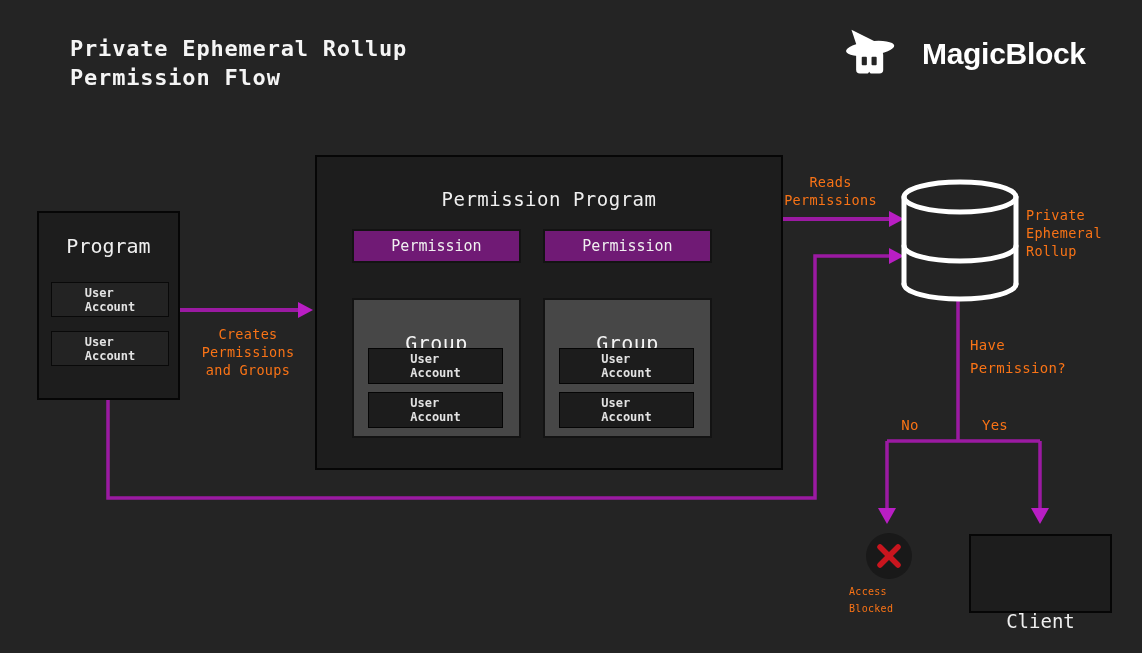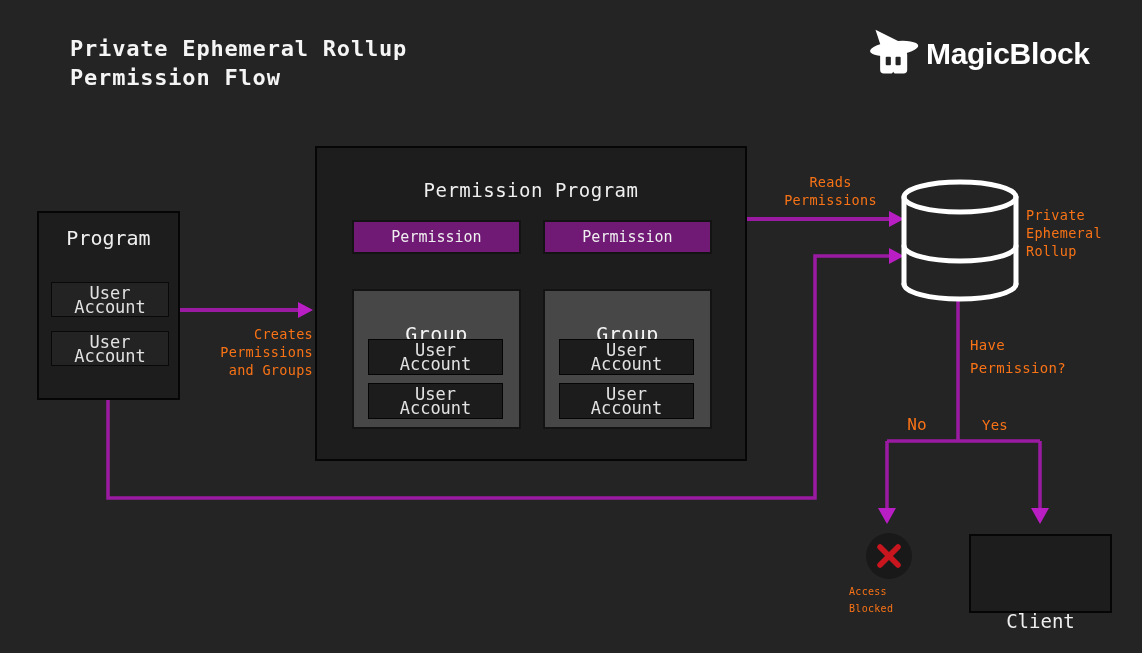--- a/index.html
+++ b/index.html
@@ -14,55 +14,56 @@
   }
 
   
   .title {
     position: absolute; left: 70px; top: 34px;
     font-size: 22px; font-weight: 700; line-height: 29px;
     letter-spacing: 0.8px; color: #f5f5f5;
     white-space: pre-line;
   }
   .logo {
-    position: absolute; left: 868px; top: 28px;
-    display: flex; align-items: center; gap: 2px;
+    position: absolute; left: 844px; top: 28px;
+    display: flex; align-items: center; gap: 22px;
   }
   .logo .wordmark {
     font-family: "Liberation Sans", sans-serif;
     font-size: 30px; font-weight: 700; color: #ffffff;
     letter-spacing: -0.3px;
   }
 
   
   .dark-box {
     position: absolute;
     background: #1d1d1d;
     border: 2px solid #060606;
   }
   .box-heading {
     text-align: center; color: #efefef;
   }
 
   
   .program-box { left: 37px; top: 211px; width: 143px; height: 189px; }
-  .program-box .box-heading { margin-top: 13px; font-size: 20px; }
+  .program-box .box-heading { margin-top: 21px; font-size: 20px; }
   .acct {
     position: absolute;
     background: #232323; border: 1px solid #090909;
-    color: #e2e2e2; font-size: 17px; line-height: 14px;
-    text-align: center; display: flex; align-items: center; justify-content: center;
+    color: #e2e2e2; font-size: 12px; line-height: 14px;
+    text-align: left; display: flex; align-items: center; justify-content: center;
     white-space: pre-line;
+    font-weight: bold;
   }
   .program-box .acct { left: 12px; width: 118px; height: 35px; }
   .program-box .acct.a1 { top: 69px; }
   .program-box .acct.a2 { top: 118px; }
 
   
-  .pp-box { left: 315px; top: 146px; width: 432px; height: 315px; }
+  .pp-box { left: 315px; top: 155px; width: 468px; height: 315px; }
   .pp-box .box-heading { margin-top: 31px; font-size: 19px; letter-spacing: 0.5px; }
   .perm-chip {
     position: absolute; top: 72px; width: 169px; height: 34px;
     background: #701a75; border: 2px solid #131313;
     color: #f0f0f0; font-size: 15px; line-height: 30px; text-align: center;
   }
   .perm-chip.c1 { left: 35px; }
   .perm-chip.c2 { left: 226px; }
   .group-box {
     position: absolute; top: 141px; width: 169px; height: 140px;
@@ -80,25 +81,25 @@
 
   
   .client-box { left: 969px; top: 534px; width: 143px; height: 79px; }
   .client-box .box-heading { line-height: 75px; font-size: 19px; margin-top: 48px; }
 
   
   .flabel {
     position: absolute; color: #f97316; font-size: 13.5px; line-height: 18px;
     white-space: pre-line; letter-spacing: 0.3px;
   }
-  .lbl-creates { left: 183px; top: 325px; width: 130px; text-align: right; }
+  .lbl-creates { left: 183px; top: 325px; width: 130px; text-align: center; }
   .lbl-reads   { left: 773px; top: 173px; width: 115px; text-align: center; }
   .lbl-rollup  { left: 1026px; top: 206px; text-align: left; }
   .lbl-question{ left: 970px; top: 334px; font-size: 14px; line-height: 23px; }
-  .lbl-no  { left: 893px; top: 416px; width: 34px; text-align: right; font-size: 16px; }
+  .lbl-no  { left: 893px; top: 416px; width: 34px; text-align: center; font-size: 14px; }
   .lbl-yes { left: 973px; top: 416px; width: 44px; text-align: center; font-size: 14px; }
   .lbl-blocked { left: 849px; top: 583px; width: 80px; font-size: 10px; line-height: 17px; }
 
   
   .blocked-circle {
     position: absolute; left: 866px; top: 533px;
     width: 46px; height: 46px; border-radius: 50%;
     background: #191919;
     display: flex; align-items: center; justify-content: center;
   }

